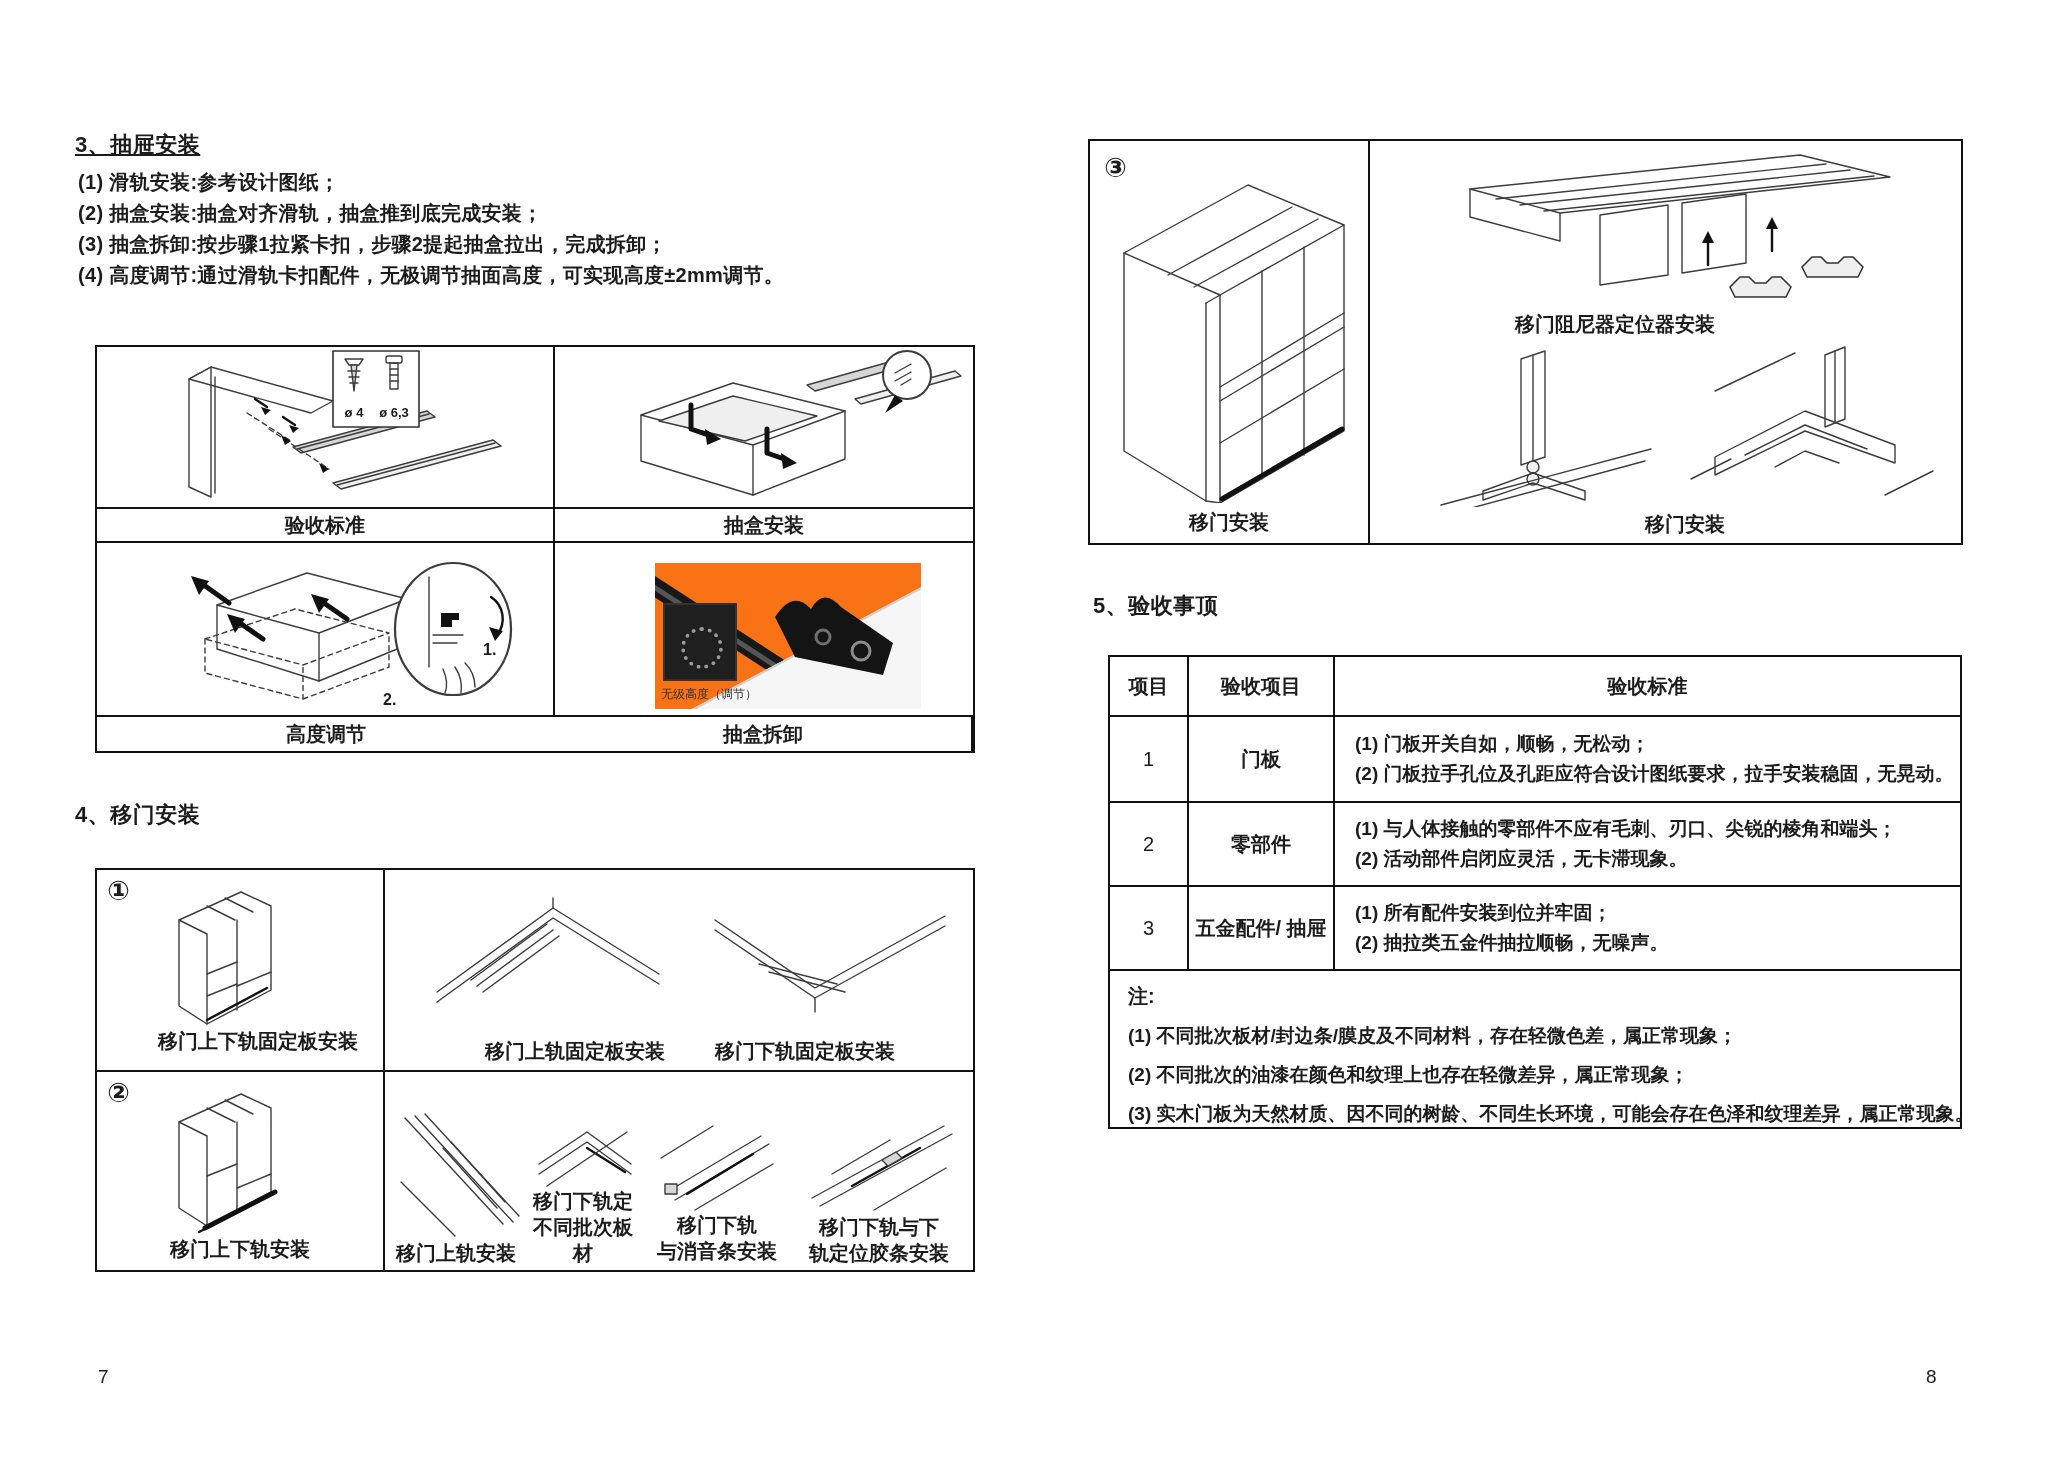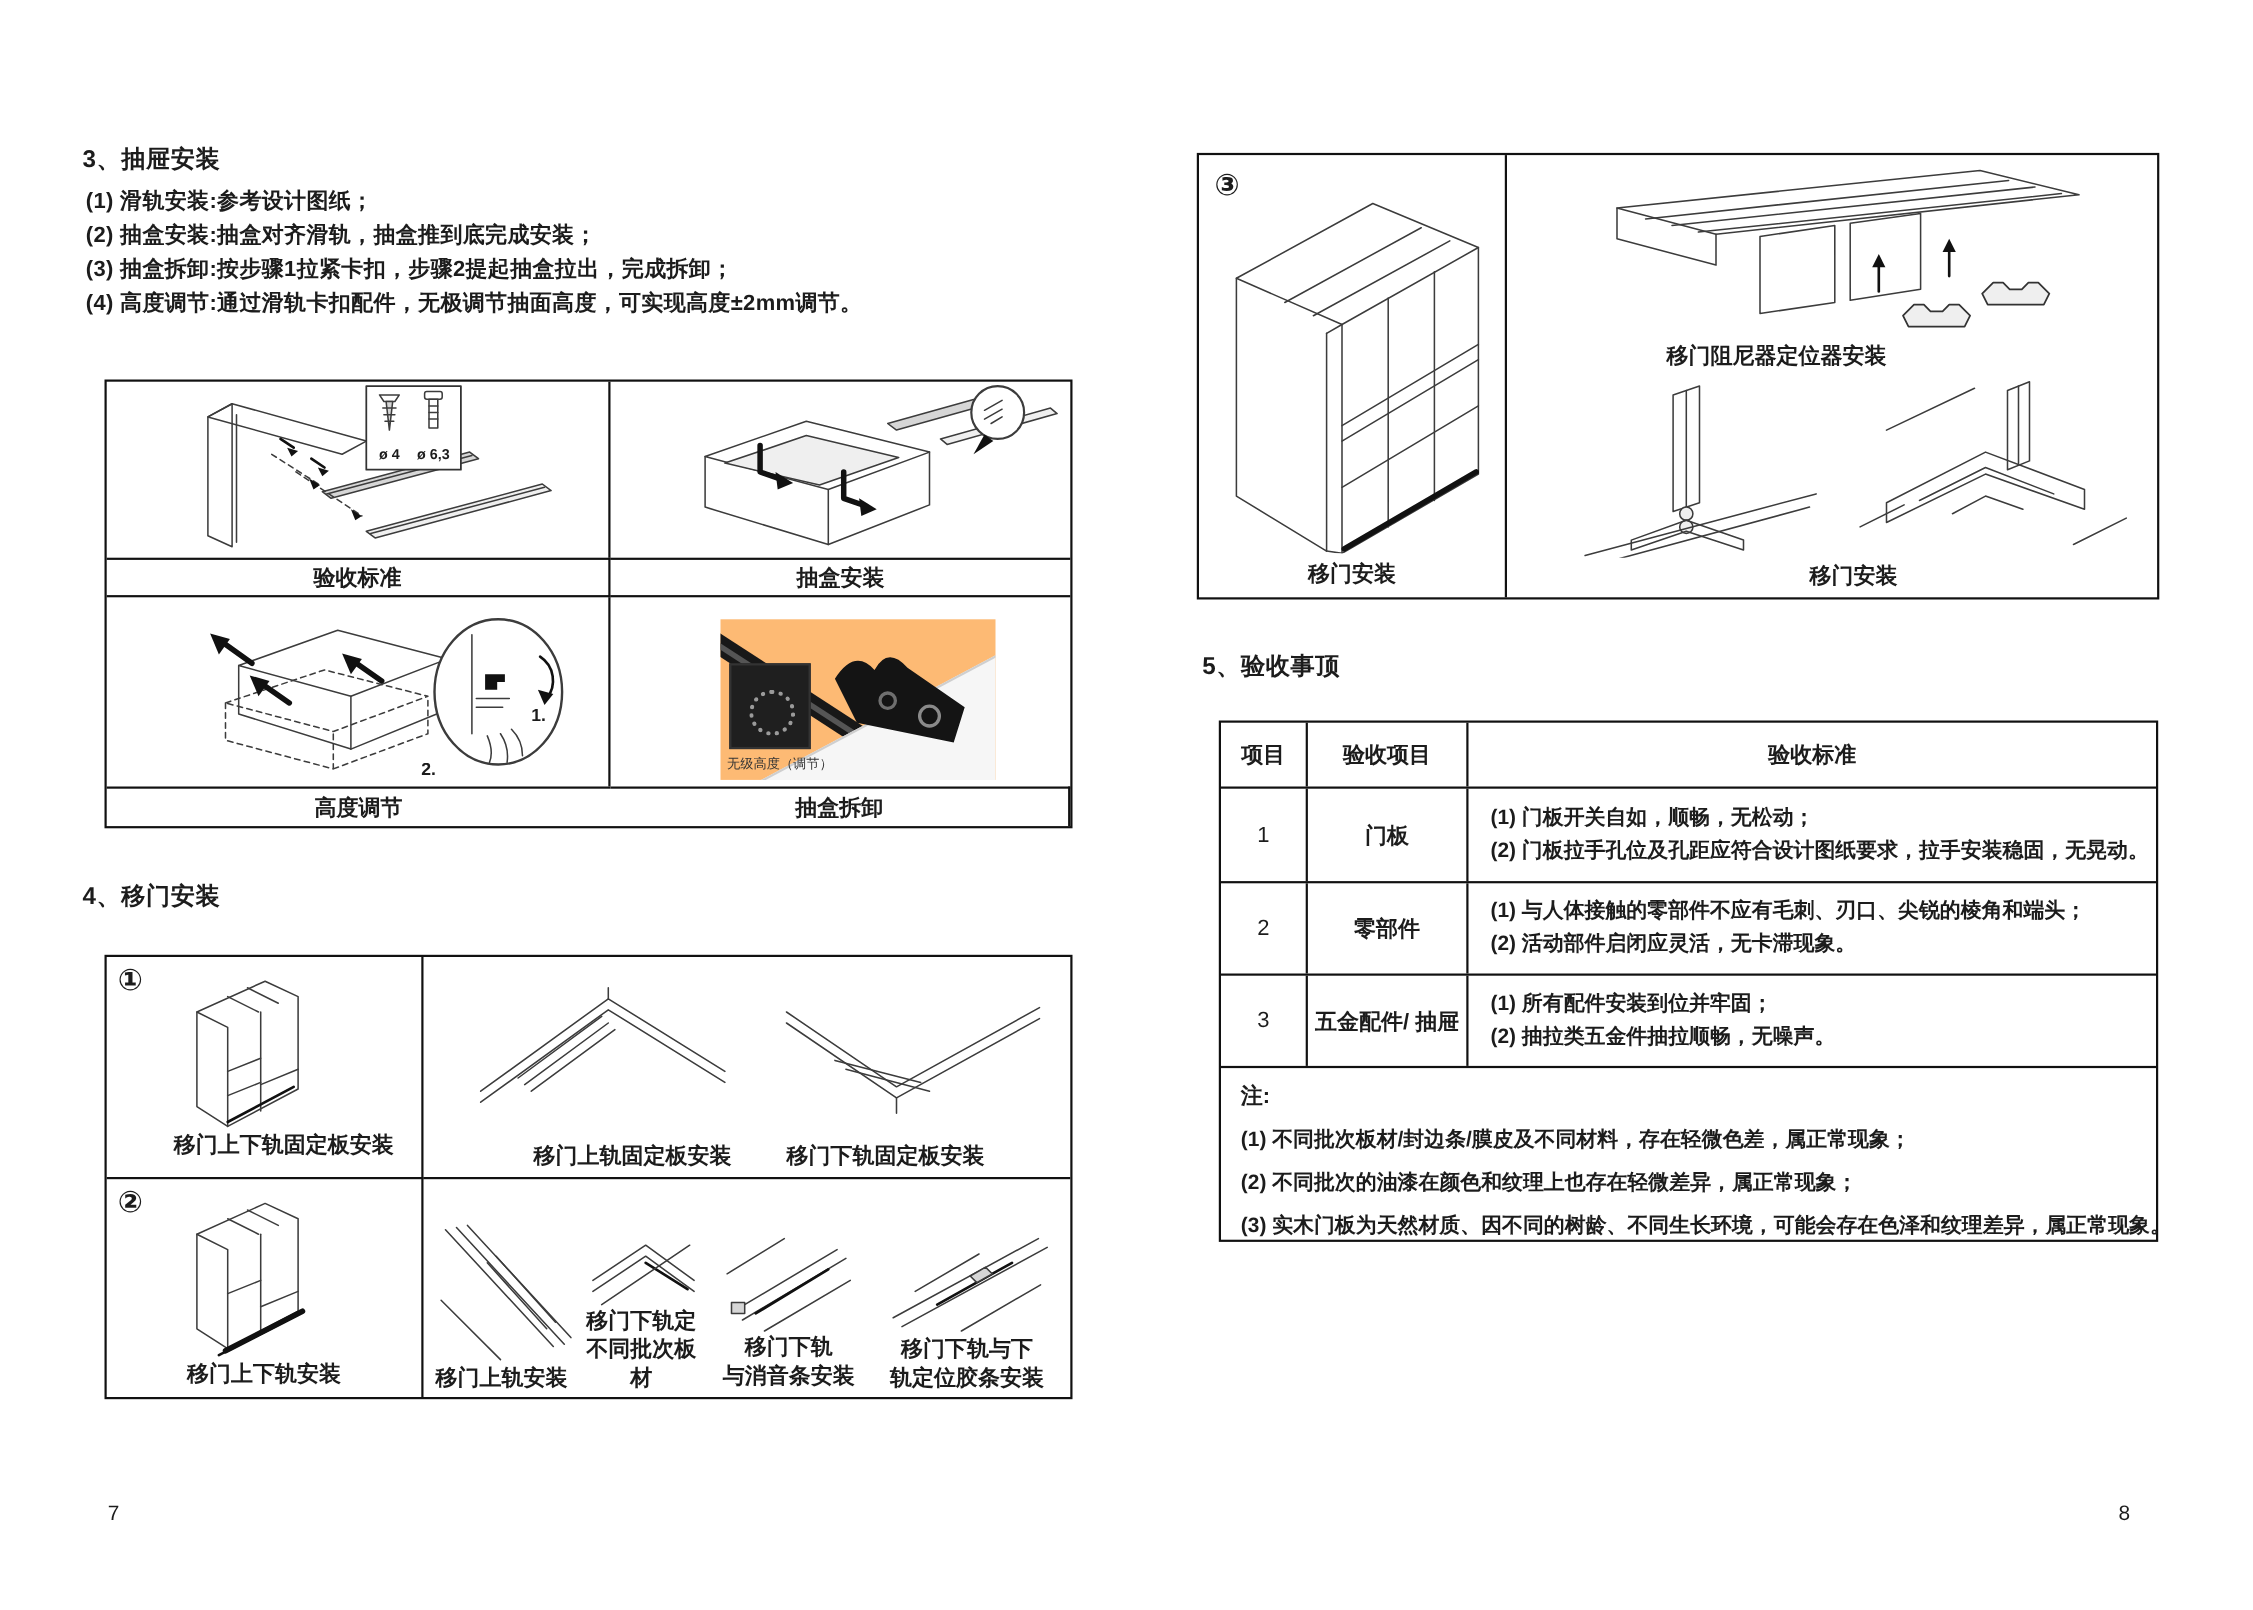--- a/index.html
+++ b/index.html
@@ -36,35 +36,35 @@
   .notetitle{font-size:20px;font-weight:700;}
   .noteline{font-size:19px;font-weight:600;margin-top:13px;white-space:nowrap;}
   
   .lineart path,.lineart line,.lineart circle,.lineart ellipse,.lineart polygon,.lineart rect
     {fill:none;stroke:#3c3c3c;stroke-width:1.4;stroke-linejoin:round;stroke-linecap:round;}
   .lineart .fillg{fill:#d6d6d6;} .lineart .filll{fill:#efefef;} .lineart .fillw{fill:#fff;}
   .lineart .bold{stroke:#111;stroke-width:5;} .lineart .med{stroke:#111;stroke-width:2.4;}
   .lineart .dash{stroke-dasharray:5 4;} .lineart .dark{fill:#111;stroke:none;}
   .lineart text{fill:#1c1c1c;stroke:none;font-family:"Liberation Sans",sans-serif;}
   
-  .photo{position:absolute;left:100px;top:20px;width:250px;height:146px;background:#fdba74;overflow:hidden;}
+  .photo{position:absolute;left:100px;top:20px;width:250px;height:146px;background:#f97316;overflow:hidden;padding-left:16px;}
   .ph-track{position:absolute;left:-60px;top:-26px;width:330px;height:18px;background:#181818;transform:rotate(33deg);transform-origin:left top;}
   .ph-track2{position:absolute;left:-52px;top:-12px;width:330px;height:5px;background:#555;transform:rotate(33deg);transform-origin:left top;}
   .ph-panel{position:absolute;left:-30px;bottom:-70px;width:360px;height:120px;background:#f6f6f6;transform:rotate(-28deg);border-top:2px solid #cfcfcf;}
   .ph-inset{position:absolute;left:8px;bottom:28px;width:74px;height:78px;background:#1f1f1f;border:2px solid #333;box-sizing:border-box;}
   .ph-gear{position:absolute;left:16px;top:22px;width:34px;height:34px;border-radius:50%;border:4px dotted #9a9a9a;}
   .ph-cap{position:absolute;left:6px;bottom:6px;font-size:12px;font-weight:500;color:#333;white-space:nowrap;}
   .grp{position:absolute;display:flex;flex-direction:column;align-items:center;justify-content:flex-end;}
 </style>
 </head>
 <body>
 
 <div class="sheet">
 
-  <div class="abs h" style="left:75px;top:130px;">3、抽屉安装</div>
+  <div class="abs h" style="left:75px;top:130px;text-decoration:underline;">3、抽屉安装</div>
   <div class="abs bodyline" style="left:78px;top:169px;">(1) 滑轨安装:参考设计图纸；</div>
   <div class="abs bodyline" style="left:78px;top:200px;">(2) 抽盒安装:抽盒对齐滑轨，抽盒推到底完成安装；</div>
   <div class="abs bodyline" style="left:78px;top:231px;">(3) 抽盒拆卸:按步骤1拉紧卡扣，步骤2提起抽盒拉出，完成拆卸；</div>
   <div class="abs bodyline" style="left:78px;top:262px;">(4) 高度调节:通过滑轨卡扣配件，无极调节抽面高度，可实现高度±2mm调节。</div>
 
   <div class="abs t1">
     <div class="cell br">
       <svg class="lineart" width="456" height="158" viewBox="0 0 456 158">
         <path d="M92 32 L114 20 L114 150 L92 140 Z"></path>
         <path d="M114 20 L236 54 L214 66 L92 32 Z"></path>

